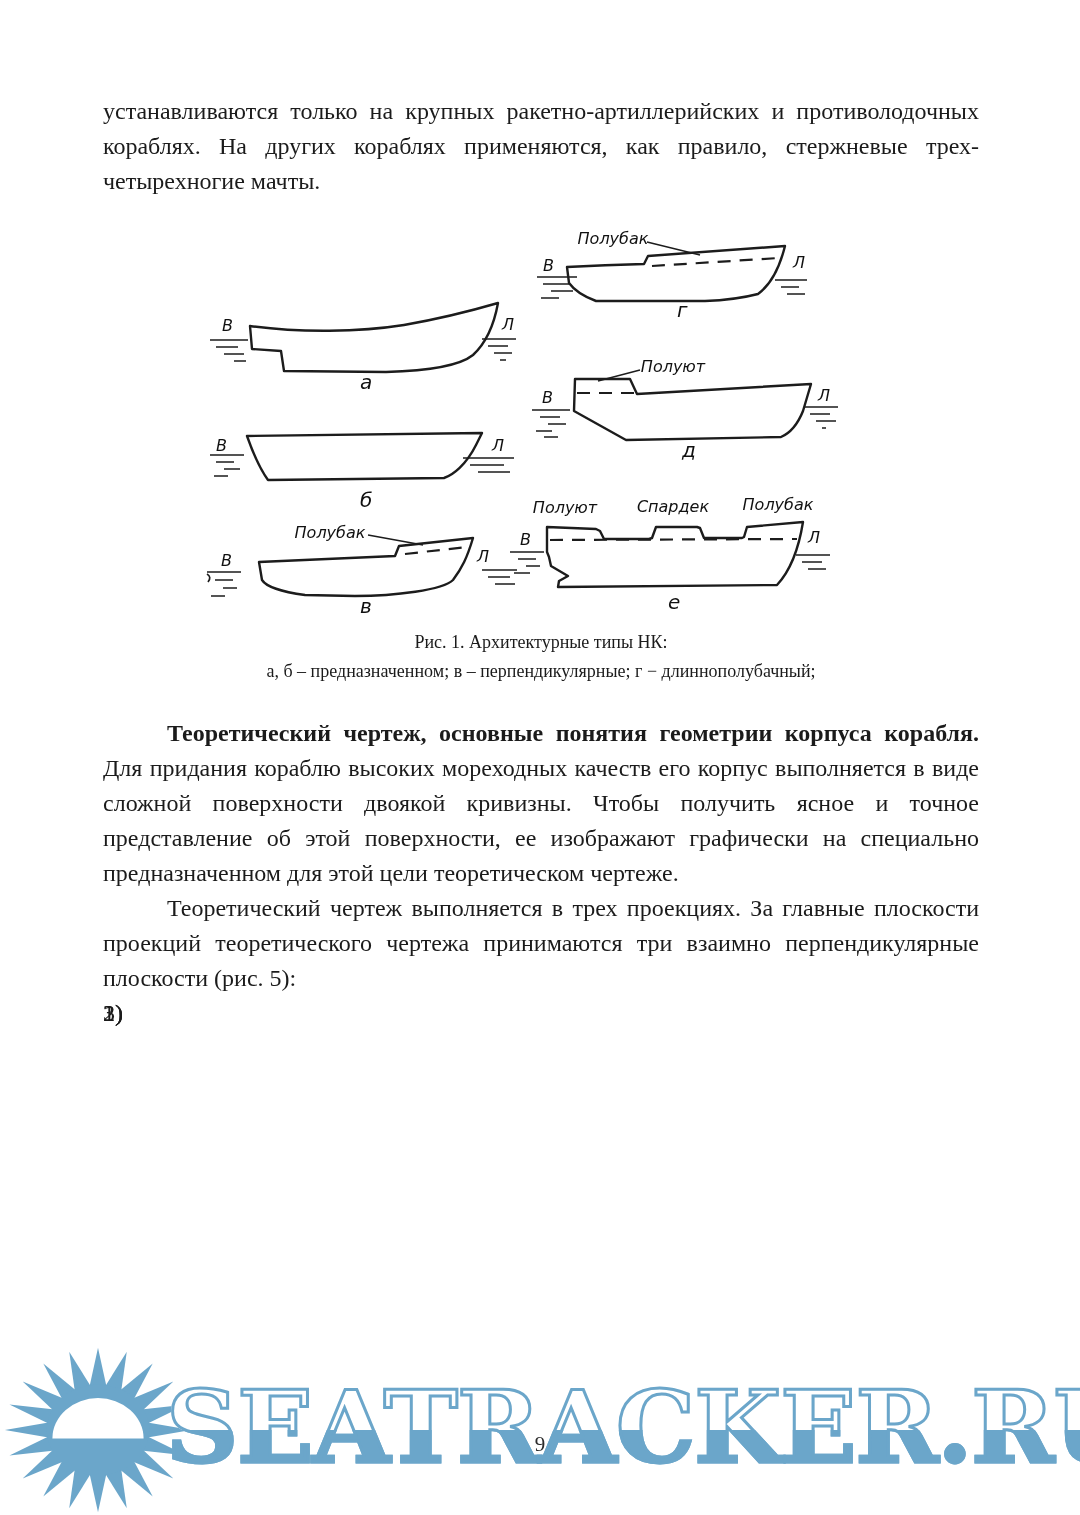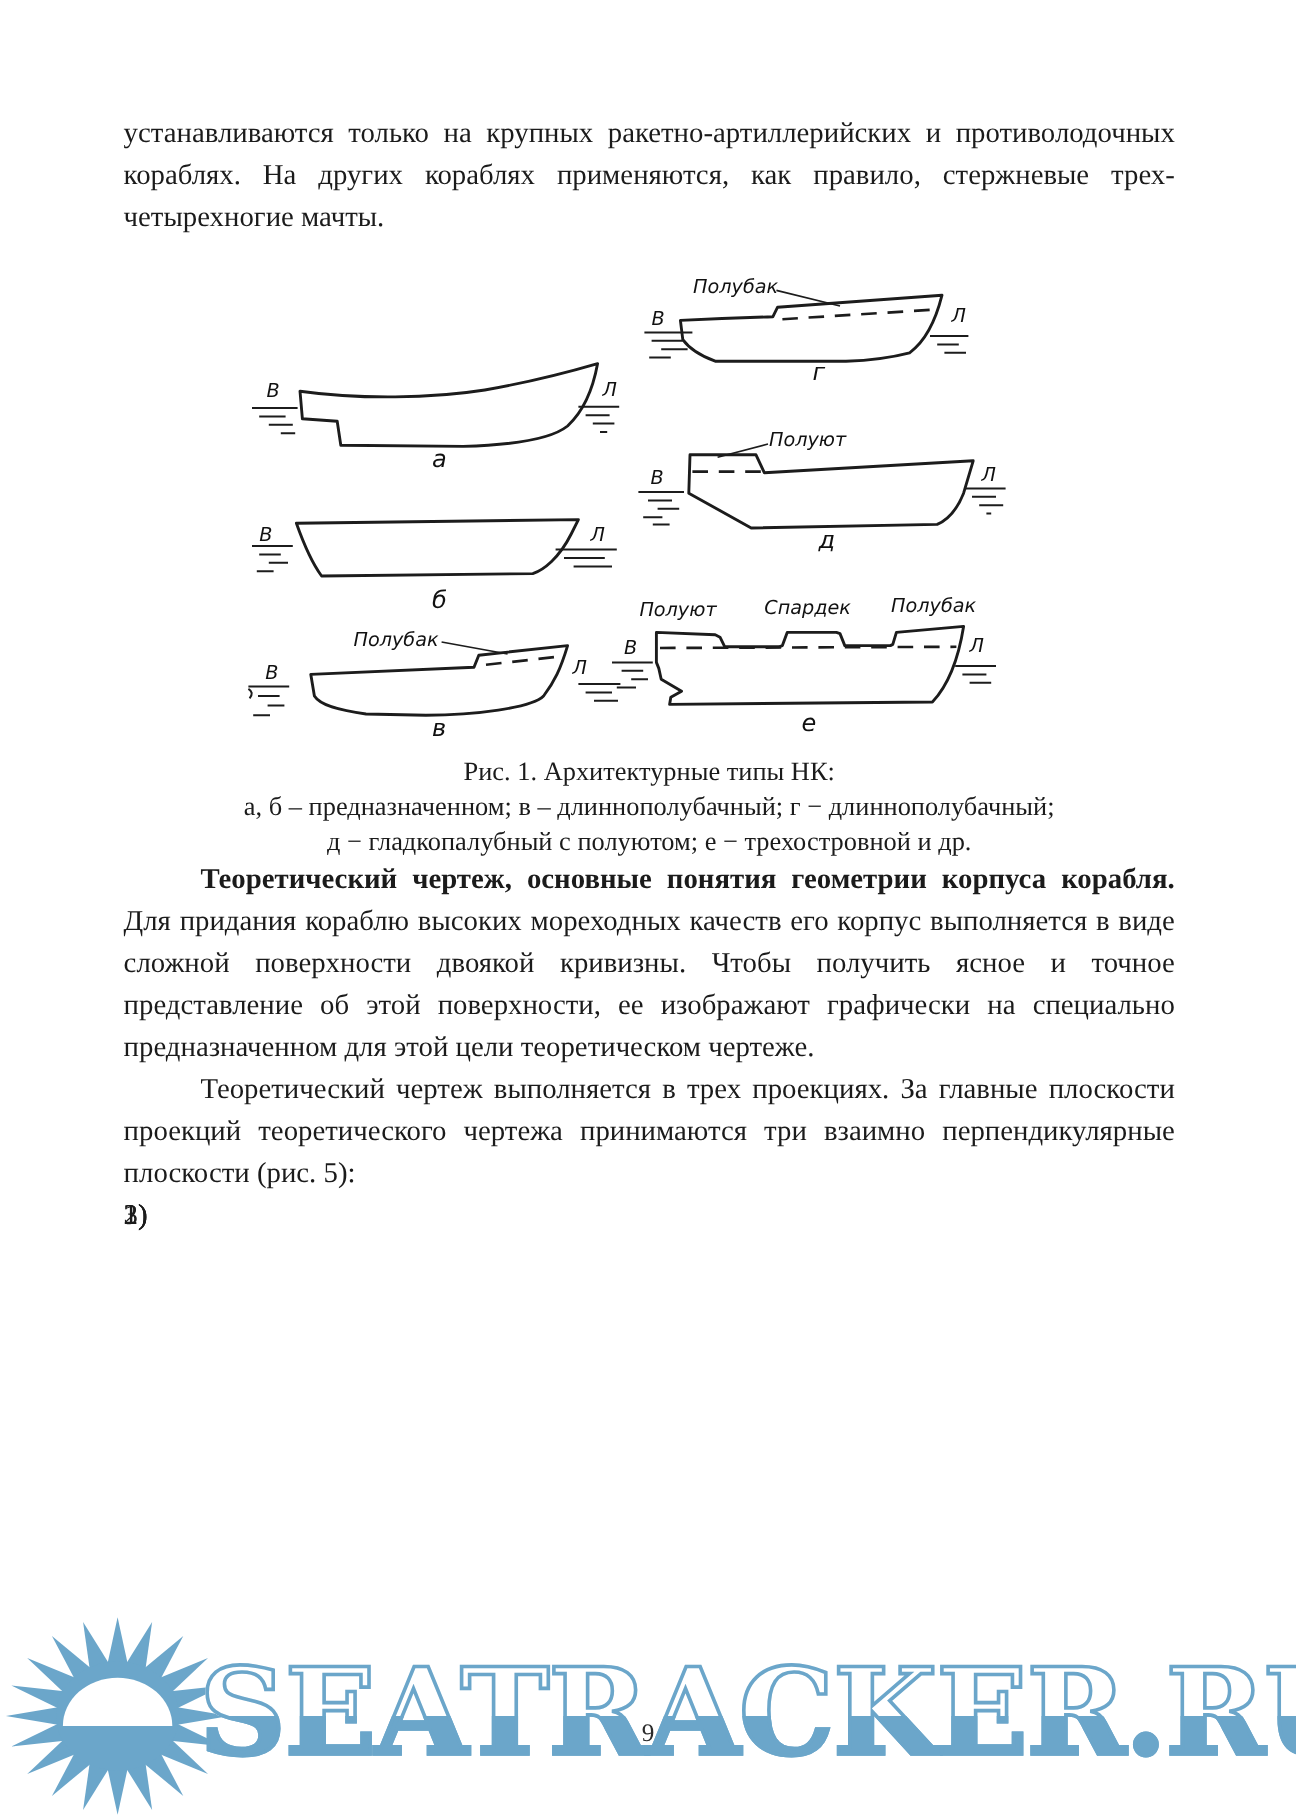--- a/index.html
+++ b/index.html
@@ -12,21 +12,21 @@
     position:absolute; left:103px; width:876px;
     font-size:24px; line-height:35px; text-align:justify;
   }
   .textblock p{margin:0; text-indent:64px;}
   .textblock p.noindent{text-indent:0;}
   .lead{font-weight:bold;}
   .li{position:relative; padding-left:30px; text-align:justify;}
   .li .marker{position:absolute; left:0; top:0;}
   .caption{
     position:absolute; left:103px; top:628px; width:876px;
-    font-size:22px; line-height:29px; text-align:center;
+    font-size:18px; line-height:29px; text-align:center;
   }
   .caption .it{}
   .ship{position:absolute;}
   .hull{fill:#ffffff; stroke:#1c1c1c; stroke-width:2.4; stroke-linejoin:round;}
   .hatch{stroke:#1c1c1c; stroke-width:1.7; fill:none;}
   .dash{stroke:#1c1c1c; stroke-width:2.2; fill:none; stroke-dasharray:13 9;}
   .leader{stroke:#1c1c1c; stroke-width:1.4; fill:none;}
   .sl{font-family:"DejaVu Sans",sans-serif; font-style:italic; font-size:16px; fill:#111;}
   .sletter{font-family:"DejaVu Sans",sans-serif; font-style:italic; font-size:20px; fill:#111;}
   .pagenum{
@@ -110,22 +110,21 @@
     <text class="sl" x="55" y="18" text-anchor="middle">Полуют</text>
     <text class="sl" x="163" y="17" text-anchor="middle">Спардек</text>
     <text class="sl" x="268" y="15" text-anchor="middle">Полубак</text>
     <text class="sl" x="10" y="50">В</text>
     <text class="sl" x="298" y="48">Л</text>
     <text class="sletter" x="158" y="114">е</text>
   </svg>
 
   <div class="caption">
     <div>Рис. 1. Архитектурные типы НК:</div>
-    <div><span class="it">а, б</span><span> – предназначенном; </span><span class="it">в</span><span> – длиннополубачный; </span><span class="it">г</span><span> − длиннополубачный;</span></div>
-    <div><span class="it">д</span><span> − гладкопалубный с полуютом; </span><span class="it">е</span><span> − трехостровной и др.</span></div>
+    <div><span class="it">а, б</span><span> – предназначенном; </span><span class="it">в</span><span> – перпендикулярные; </span><span class="it">г</span><span> − длиннополубачный;</span></div>
   </div>
 
   <div class="textblock" style="top:716px;">
     <p><span class="lead">Теоретический чертеж, основные понятия геометрии корпуса корабля.</span><span> Для придания кораблю высоких мореходных качеств его корпус выполняется в виде сложной поверхности двоякой кривизны. Чтобы получить ясное и точное представление об этой поверхности, ее изображают графически на специально предназначенном для этой цели теоретическом чертеже.</span></p>
     <p>Теоретический чертеж выполняется в трех проекциях. За главные плоскости проекций теоретического чертежа принимаются три взаимно перпендикулярные плоскости (рис. 5):</p>
     <div class="li">
       <span class="marker">1)</span>
     </div>
     <div class="li">
       <span class="marker">2)</span>

